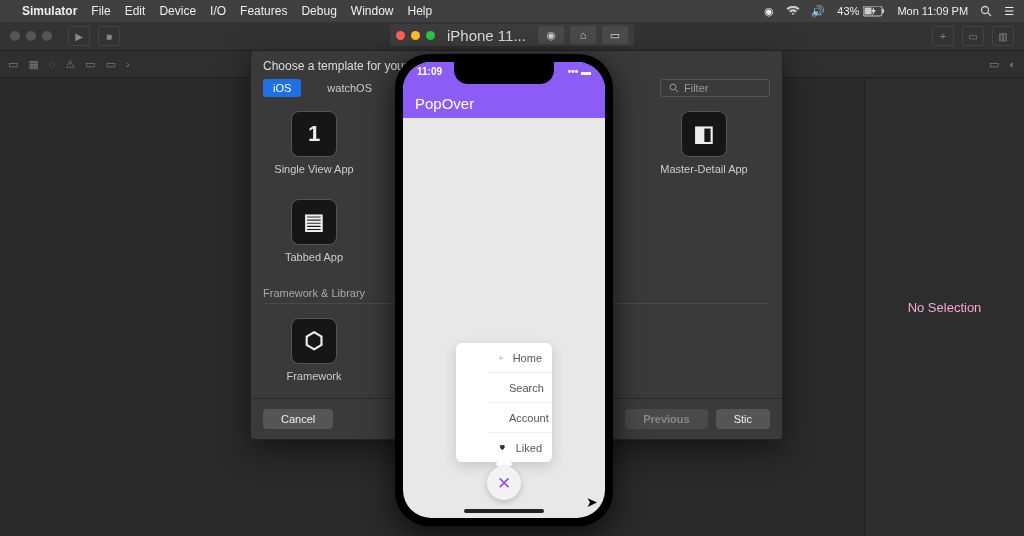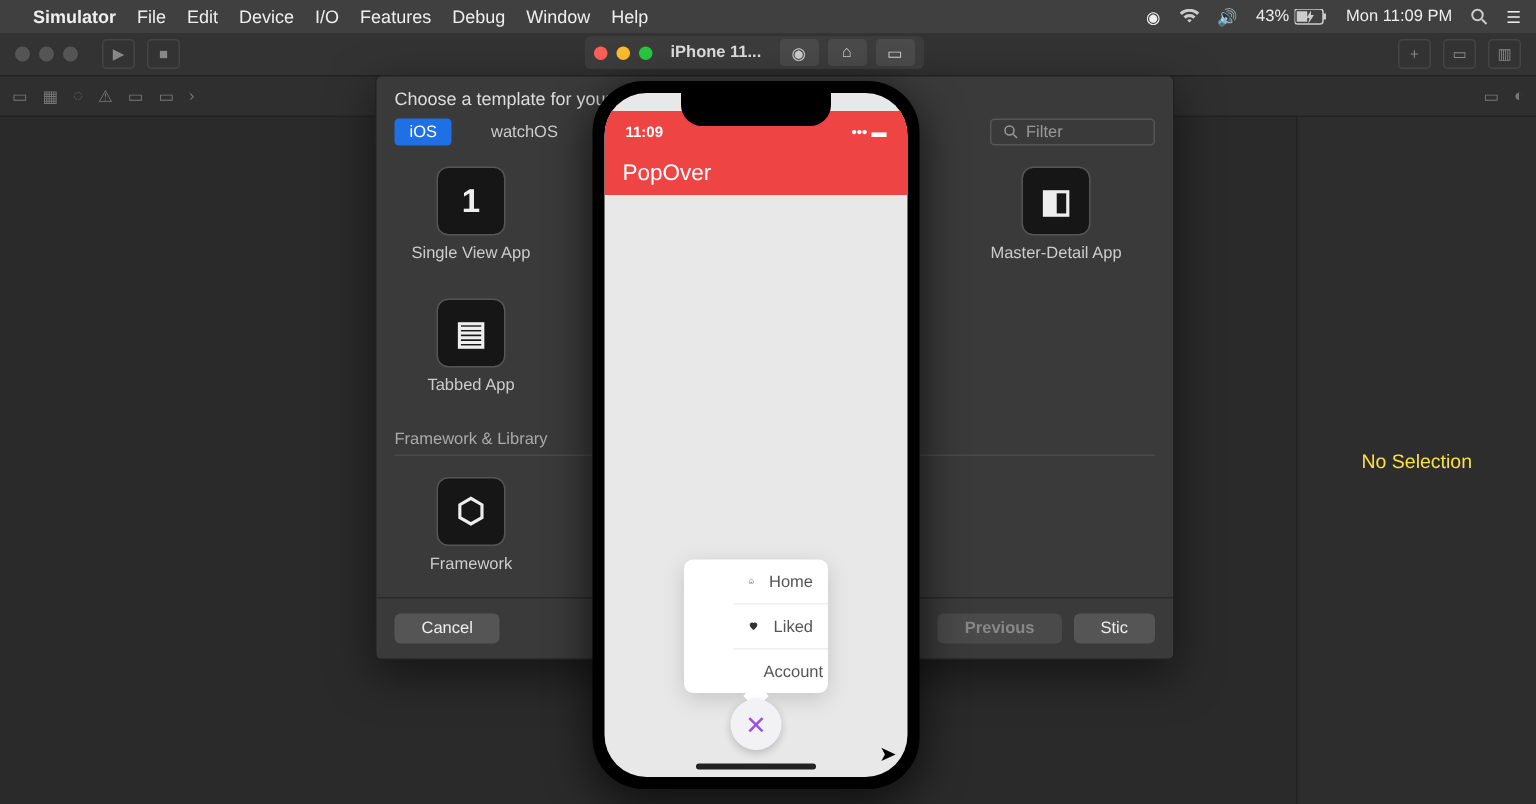--- a/index.html
+++ b/index.html
@@ -14,21 +14,21 @@
   .menubar .status { display:flex; align-items:center; gap:12px; font-size:11px; }
   .menubar .status span { display:flex; align-items:center; gap:4px; }
 
   
   .xcode { position:absolute; top:22px; left:0; right:0; bottom:0; background:#2a2a2a; }
   .xcode-titlebar { height:28px; background:#333; display:flex; align-items:center; padding:0 10px; gap:8px; }
   .traffic { display:flex; gap:6px; margin-right:8px; }
   .traffic .dot { width:10px; height:10px; border-radius:50%; background:#555; }
   .tb-btn { width:22px; height:20px; border:1px solid #444; border-radius:3px; display:flex;align-items:center;justify-content:center; color:#888; font-size:10px; }
   .xcode-toolbar { height:28px; background:#2f2f2f; border-top:1px solid #222; border-bottom:1px solid #222; display:flex; align-items:center; padding:0 8px; gap:10px; color:#777; font-size:11px; }
-  .right-pane { position:absolute; right:0; top:56px; bottom:0; width:160px; background:#2d2d2d; border-left:1px solid #222; display:flex; align-items:center; justify-content:center; color:#fde047; font-size:13px; }
+  .right-pane { position:absolute; right:0; top:56px; bottom:0; width:160px; background:#2d2d2d; border-left:1px solid #222; display:flex; align-items:center; justify-content:center; color:#f9a8d4; font-size:13px; }
 
   
   .sheet { position:absolute; left:250px; top:50px; width:533px; height:390px; background:#3a3a3a; border:1px solid #222; border-radius:4px; box-shadow:0 10px 30px rgba(0,0,0,.5); display:flex; flex-direction:column; }
   .sheet-header { padding:8px 12px 0 12px; font-size:12px; color:#ddd; }
   .platform-tabs { display:flex; gap:16px; margin:6px 12px 0 12px; font-size:11px; align-items:center; }
   .platform-tabs .ptab { padding:3px 10px; color:#ccc; }
   .platform-tabs .ptab.active { background:#1f6fe5; color:#fff; border-radius:3px; }
   .filter-box { margin-left:auto; display:flex; align-items:center; gap:5px; border:1px solid #555; border-radius:3px; padding:2px 8px; color:#999; width:110px; }
   .section-label { margin:10px 12px 0 12px; font-size:11px; color:#aaa; border-bottom:1px solid #4a4a4a; padding-bottom:4px; }
   .grid { display:flex; flex-wrap:wrap; gap:24px 40px; padding:14px 18px; }
@@ -39,29 +39,29 @@
   .sheet-footer .sp { flex:1; }
   .btn { padding:4px 18px; font-size:11px; border-radius:4px; background:#555; color:#eee; }
   .btn.dim { background:#4a4a4a; color:#888;font-weight:bold; }
 
   
   .sim-toolbar { position:absolute; left:390px; top:24px; height:22px; display:flex; align-items:center; gap:6px; background:#3c3c3c; border-radius:4px; padding:0 6px; }
   .sim-toolbar .dot { width:9px; height:9px; border-radius:50%; }
   .sim-toolbar .r { background:#ff5f57; }
   .sim-toolbar .y { background:#febc2e; }
   .sim-toolbar .g { background:#28c840; }
-  .sim-toolbar .title { font-size:11px; color:#ddd; margin:0 6px;font-weight:bold; }
+  .sim-toolbar .title { font-size:15px; color:#ddd; margin:0 6px; }
   .sim-toolbar .sq { width:26px; height:18px; background:#4a4a4a; border-radius:3px; display:flex;align-items:center;justify-content:center; color:#ccc; font-size:11px; }
 
   
   .device { position:absolute; left:395px; top:54px; width:218px; height:472px; background:#000; border-radius:34px; padding:8px; box-shadow:0 8px 30px rgba(0,0,0,.7); }
   .screen { width:100%; height:100%; background:#e8e8e8; border-radius:28px; overflow:hidden; position:relative; }
   .notch { position:absolute; top:0; left:50%; transform:translateX(-50%); width:100px; height:22px; background:#000; border-radius:0 0 14px 14px; z-index:3; }
-  .status-bar { position:absolute; top:21px; left:0; right:0; height:16px; display:flex; justify-content:space-between; padding:0 14px; font-size:10px; font-weight:600; color:#fff; z-index:2; }
-  .nav { position:absolute; top:12px; left:0; right:0; height:56px; background:#ef4444; }
+  .status-bar { position:absolute; top:4px; left:0; right:0; height:16px; display:flex; justify-content:space-between; padding:0 14px; font-size:10px; font-weight:600; color:#fff; z-index:2; }
+  .nav { position:absolute; top:0; left:0; right:0; height:56px; background:#8b5cf6; }
   .nav-title { position:absolute; bottom:6px; left:12px; color:#fff; font-size:15px; }
   .home-ind { position:absolute; bottom:5px; left:50%; transform:translateX(-50%); width:80px; height:4px; background:#222; border-radius:3px; }
 
   
   .popover { position:absolute; bottom:56px; left:50%; transform:translateX(-50%); width:96px; background:#fff; border-radius:6px; box-shadow:0 4px 14px rgba(0,0,0,.15); overflow:hidden;padding-left:33px; }
   .pop-item { display:flex; align-items:center; gap:10px; padding:8px 10px; font-size:11px; color:#555; border-bottom:1px solid #eee; }
   .pop-item:last-child { border-bottom:none; }
   .pop-item svg { width:13px; height:13px; }
   .pop-tail { position:absolute; bottom:48px; left:50%; transform:translateX(-50%) rotate(45deg); width:12px; height:12px; background:#fff; }
   .fab { position:absolute; bottom:18px; left:50%; transform:translateX(-50%); width:34px; height:34px; border-radius:50%; background:#f2f2f4; box-shadow:0 2px 6px rgba(0,0,0,.2); display:flex; align-items:center; justify-content:center; color:#9b51e0; font-size:17px; font-weight:300; }
@@ -220,31 +220,38 @@
 
     <div class="popover">
       <div class="pop-item">
         <svg viewBox="0 0 16 16">
             <path d="M2 7l6-5 6 5v7H9v-4H7v4H2z" fill="none" stroke="#555" stroke-width="1.3"></path>
           </svg>
         <span>Home</span>
       </div>
       <div class="pop-item">
         <svg viewBox="0 0 16 16">
-            <path d="M8 14S2 9.5 2 5.5C2 3.6 3.6 2 5.5 2 6.8 2 8 2.9 8 2.9S9.2 2 10.5 2C12.4 2 14 3.6 14 5.5 14 9.5 8 14 8 14z" fill="#333"></path>
-          </svg>
-        <span>Liked</span>
+            <circle cx="6.5" cy="6.5" r="4.5" fill="none" stroke="#555" stroke-width="1.5"></circle>
+            <line x1="10" y1="10" x2="14" y2="14" stroke="#555" stroke-width="1.5"></line>
+          </svg>
+        <span>Search</span>
       </div>
       <div class="pop-item">
         <svg viewBox="0 0 16 16">
             <circle cx="8" cy="5" r="3" fill="#333"></circle>
             <path d="M2 15c0-3.3 2.7-5 6-5s6 1.7 6 5" fill="#333"></path>
           </svg>
         <span>Account</span>
       </div>
+      <div class="pop-item">
+        <svg viewBox="0 0 16 16">
+            <path d="M8 14S2 9.5 2 5.5C2 3.6 3.6 2 5.5 2 6.8 2 8 2.9 8 2.9S9.2 2 10.5 2C12.4 2 14 3.6 14 5.5 14 9.5 8 14 8 14z" fill="#333"></path>
+          </svg>
+        <span>Liked</span>
+      </div>
     </div>
     <div class="pop-tail"></div>
     <div class="fab">✕</div>
 
     <div class="home-ind"></div>
   </div>
 </div>
 
 <div class="cursor">➤</div>
 

